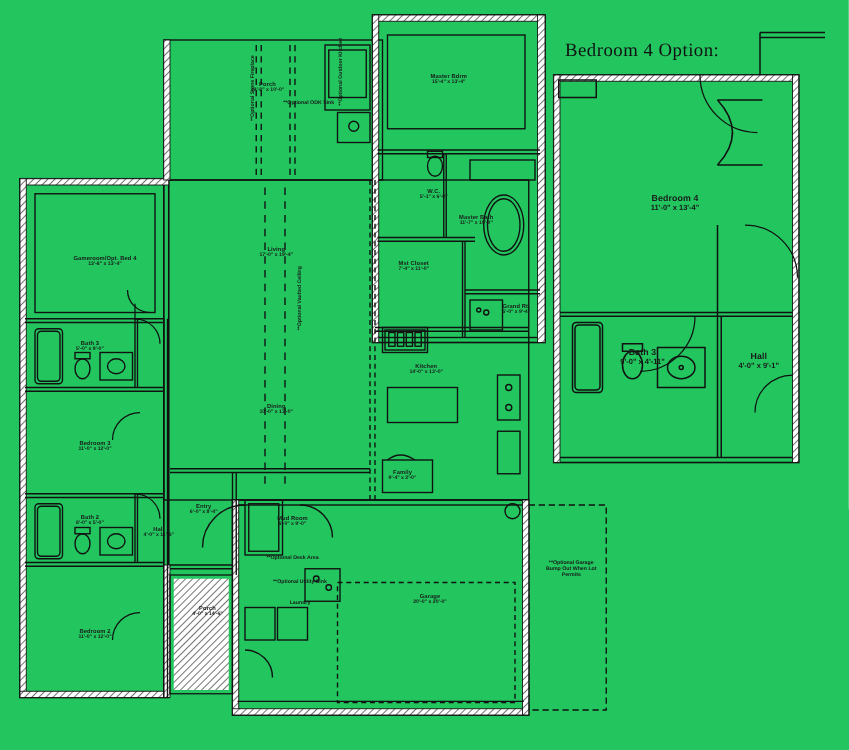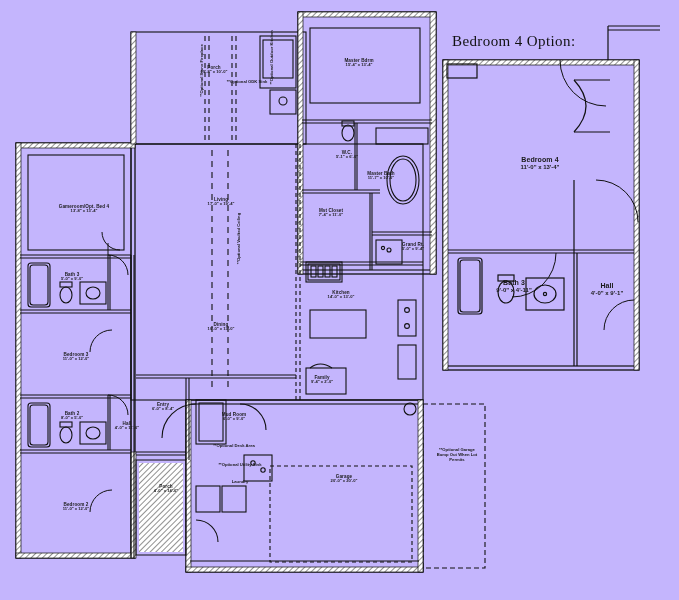--- a/index.html
+++ b/index.html
@@ -1,18 +1,18 @@
 <!DOCTYPE html>
 <html><head>
 <meta charset="utf-8">
 <style>
   html,body{margin:0;padding:0;background:#ffffff;}
   body{width:679px;height:600px;overflow:hidden;
        font-family:"Liberation Sans",sans-serif;color:#111;}
-  #stage{position:relative;width:679px;height:600px;background:#c4b5fd;}
+  #stage{position:relative;width:679px;height:600px;background:#22c55e;}
   svg#plan{position:absolute;left:0;top:0;width:679px;height:600px;}
 
   .ttl{position:absolute;font-family:"Liberation Serif",serif;
        font-size:15px;letter-spacing:.4px;color:#111;white-space:nowrap;}
 
   .lbl{position:absolute;text-align:center;line-height:1.15;
        font-family:"Liberation Sans",sans-serif;color:#1a1a1a;
        white-space:nowrap;font-weight:bold;}
   .lbl .nm{display:block;font-size:4.6px;letter-spacing:.1px;}
   .lbl .dm{display:block;font-size:4.1px;letter-spacing:0px;}

